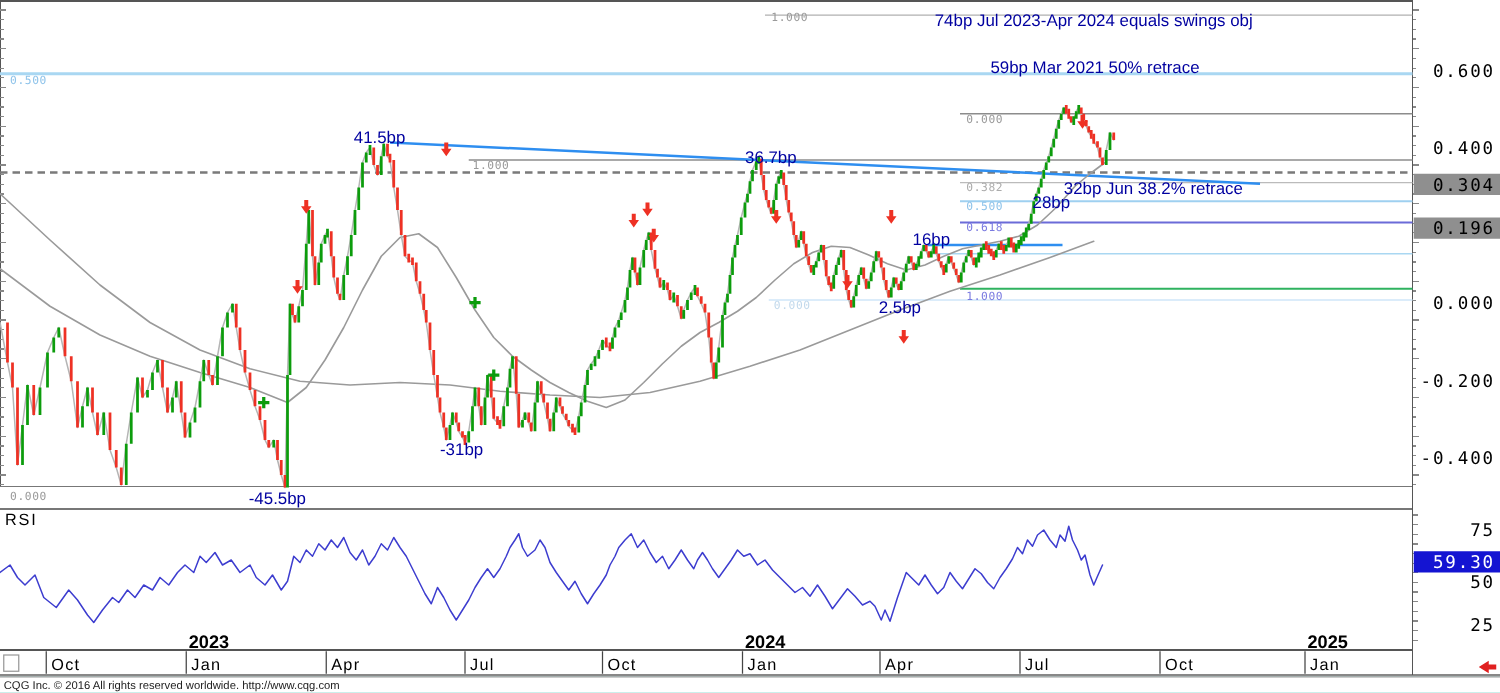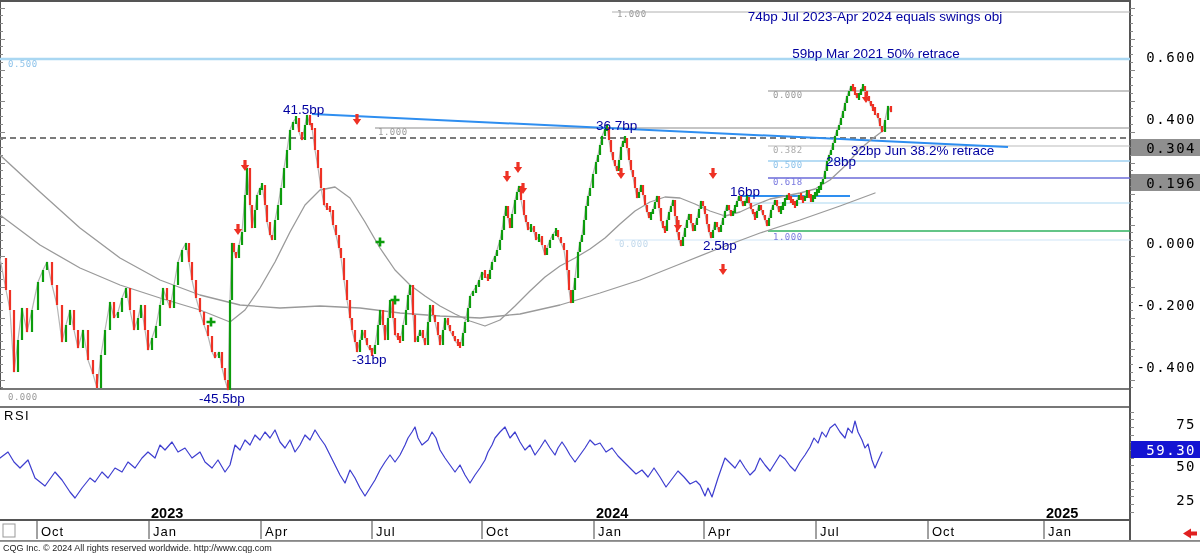--- a/index.html
+++ b/index.html
@@ -594,15 +594,15 @@
         <text x="151" y="518" font-size="14.5" fill="#000" font-family="Liberation Sans, sans-serif" font-weight="bold" text-anchor="start">2023</text>
         <text x="596" y="518" font-size="14.5" fill="#000" font-family="Liberation Sans, sans-serif" font-weight="bold" text-anchor="start">2024</text>
         <text x="1046" y="518" font-size="14.5" fill="#000" font-family="Liberation Sans, sans-serif" font-weight="bold" text-anchor="start">2025</text>
         <rect x="3" y="524" width="12" height="13" fill="#fff" stroke="#999"></rect>
         <path d="M 1183 533.5 L 1191 528.5 L 1191 531.5 L 1197 531.5 L 1197 535.5 L 1191 535.5 L 1191 538.5 Z" fill="#e02020"></path>
       </g>
     <text x="4" y="420" font-size="13" letter-spacing="1.5" fill="#000" font-family="Liberation Sans, sans-serif">RSI</text>
   </svg>
 
   <div class="statusbar">
-    <span>CQG Inc. © 2024 All rights reserved worldwide. http://www.cqg.com</span>
+    <span>CQG Inc. © 2016 All rights reserved worldwide. http://www.cqg.com</span>
   </div>
 </div>
 
 </body></html>

